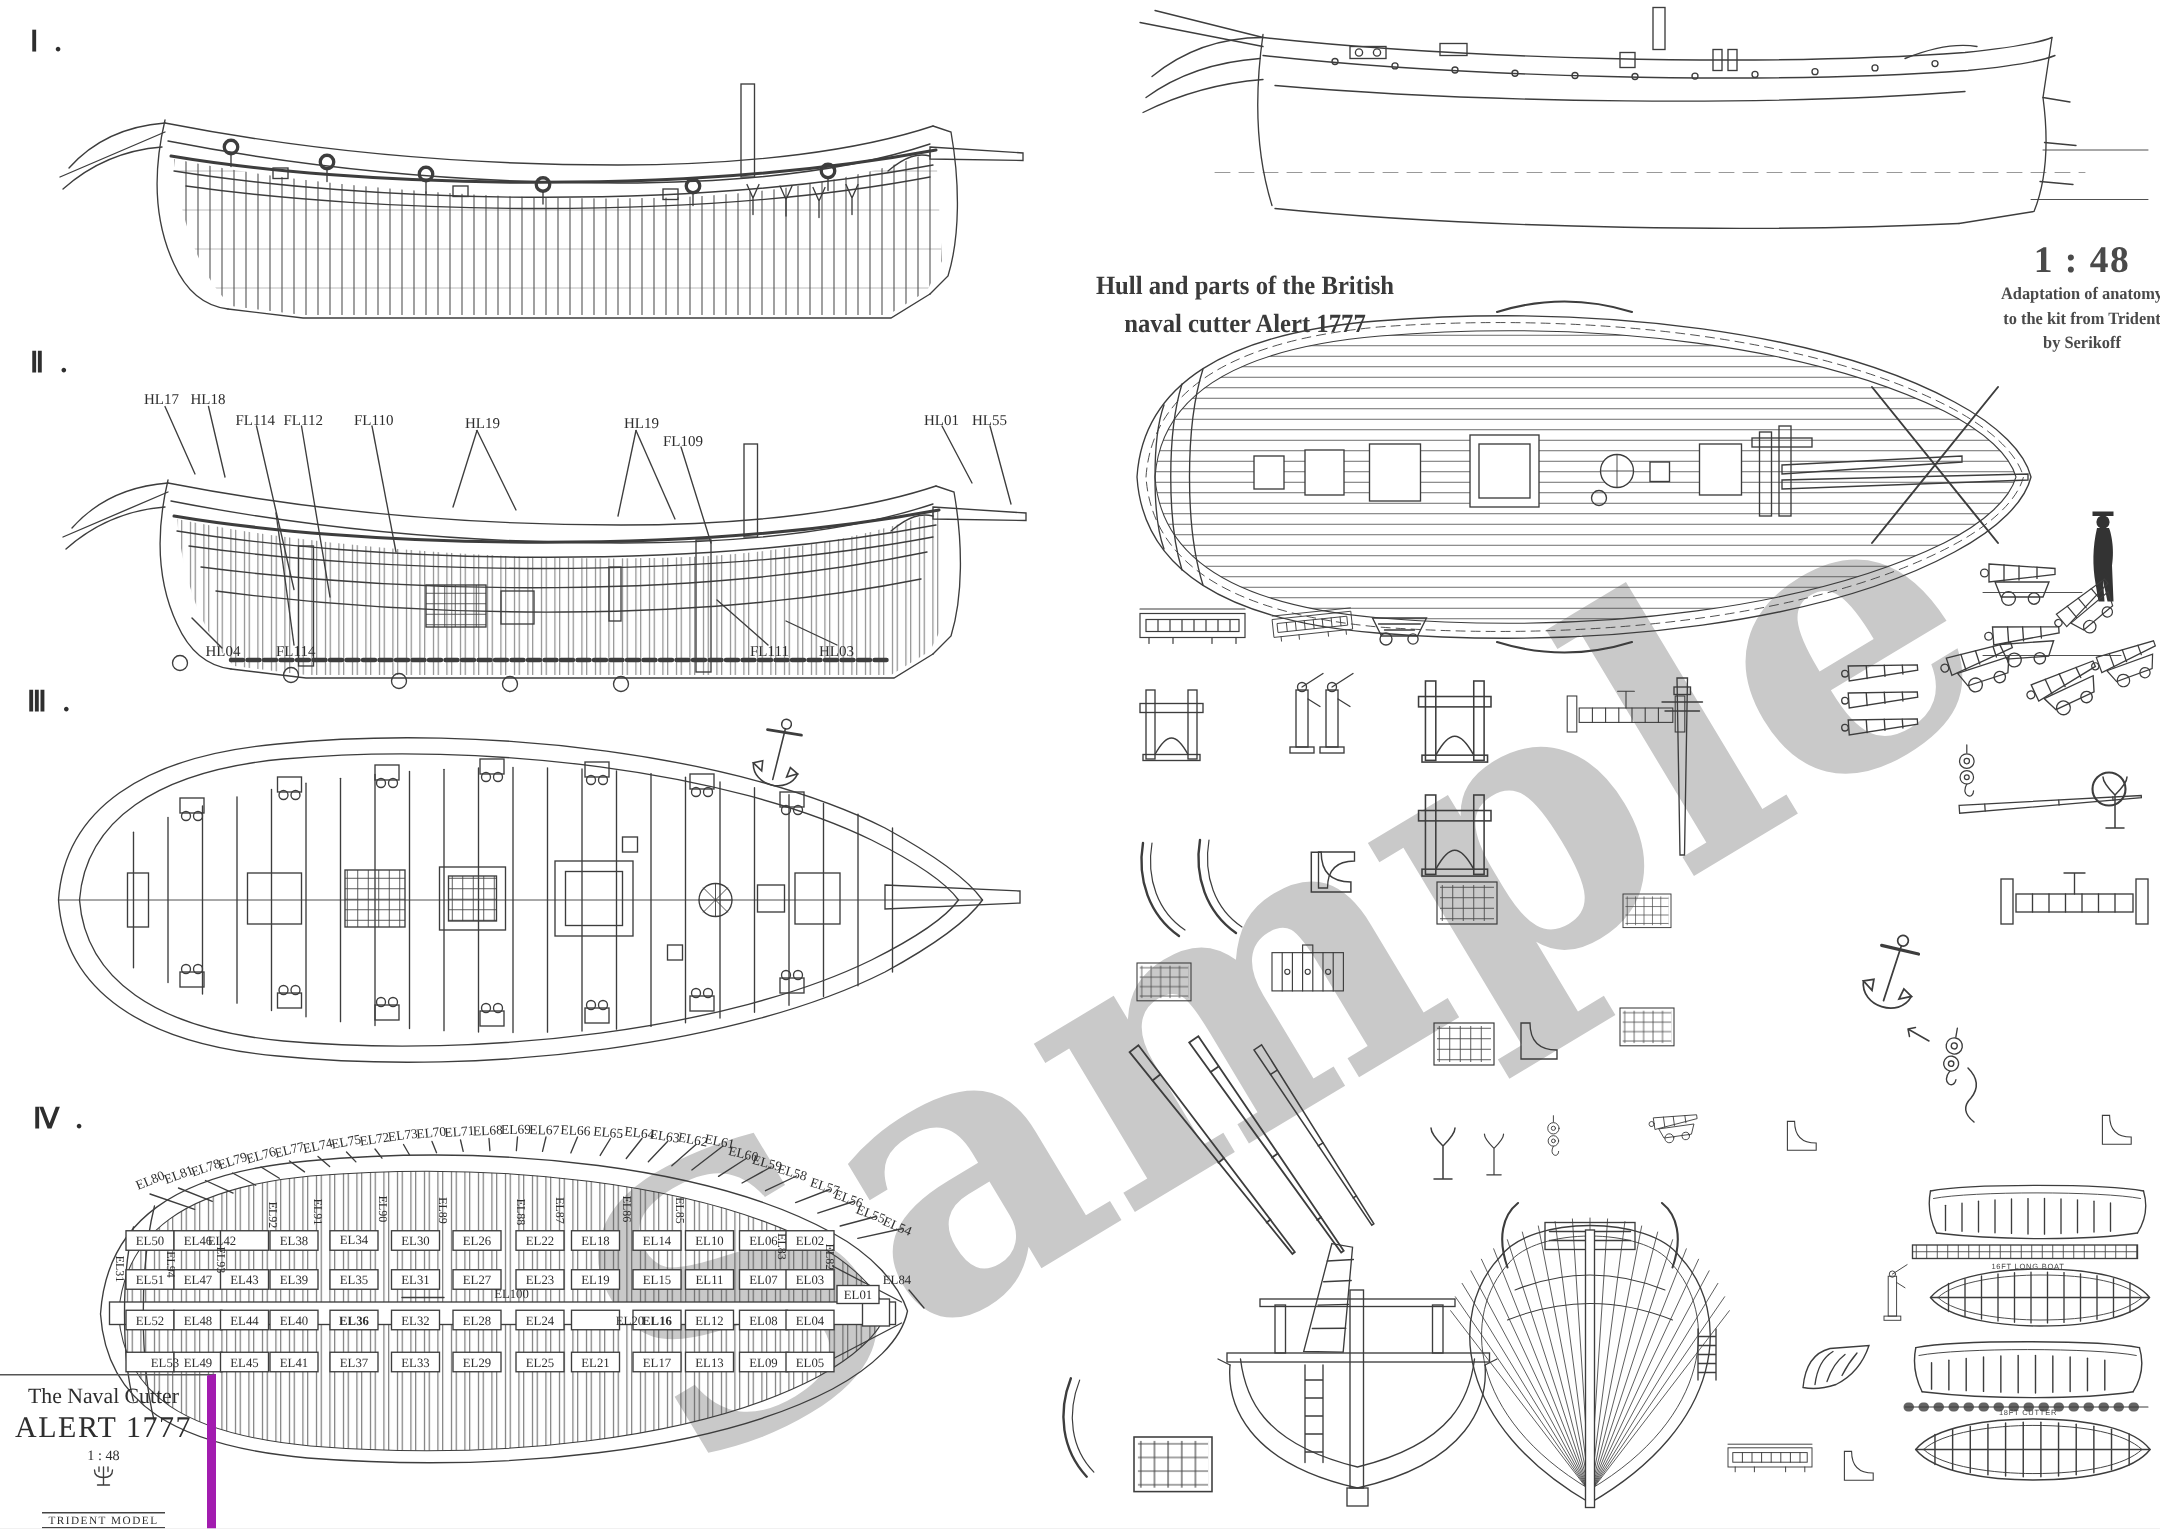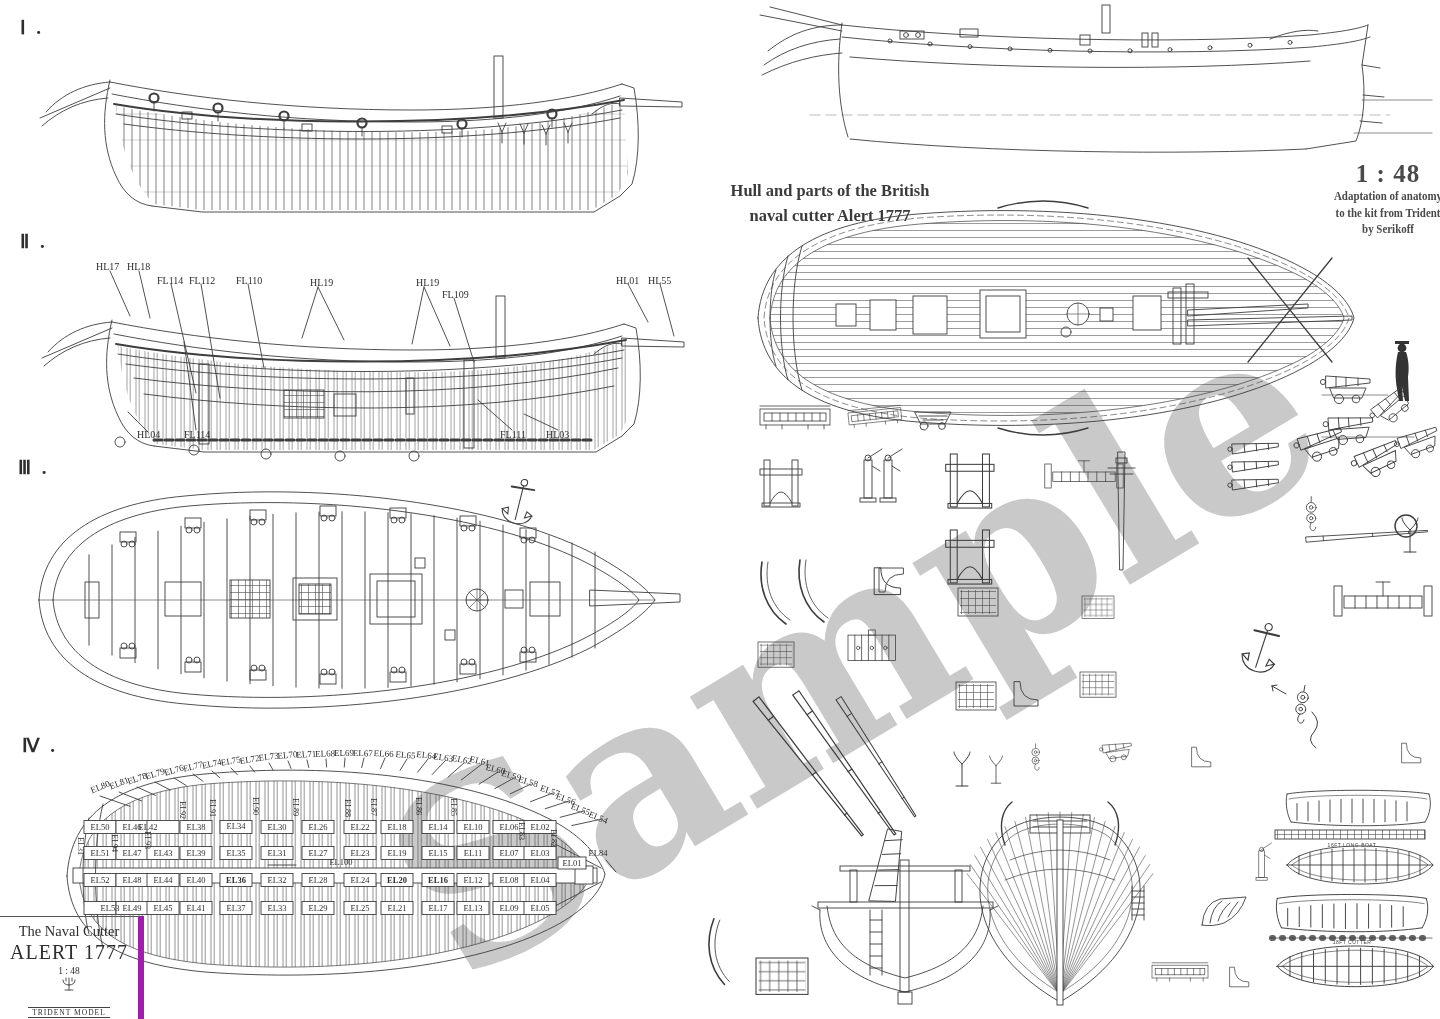--- a/index.html
+++ b/index.html
@@ -889,21 +889,21 @@
       <span class="flabel" style="left: 509px; top: 853px;">EL07</span>
       <span class="flabel" style="left: 540px; top: 853px;">EL03</span>
       <span class="flabel" style="left: 100px; top: 880px;">EL52</span>
       <span class="flabel" style="left: 132px; top: 880px;">EL48</span>
       <span class="flabel" style="left: 163px; top: 880px;">EL44</span>
       <span class="flabel" style="left: 196px; top: 880px;">EL40</span>
       <span class="flabel" style="left: 236px; top: 880px; font-weight: bold;">EL36</span>
       <span class="flabel" style="left: 277px; top: 880px;">EL32</span>
       <span class="flabel" style="left: 318px; top: 880px;">EL28</span>
       <span class="flabel" style="left: 360px; top: 880px;">EL24</span>
-      <span class="flabel" style="left: 397px; top: 880px; font-weight: bold;">EL20</span>
+      <span class="flabel" style="left: 420px; top: 880px;">EL20</span>
       <span class="flabel" style="left: 438px; top: 880px; font-weight: bold;">EL16</span>
       <span class="flabel" style="left: 473px; top: 880px;">EL12</span>
       <span class="flabel" style="left: 509px; top: 880px;">EL08</span>
       <span class="flabel" style="left: 540px; top: 880px;">EL04</span>
       <span class="flabel" style="left: 110px; top: 908px;">EL53</span>
       <span class="flabel" style="left: 132px; top: 908px;">EL49</span>
       <span class="flabel" style="left: 163px; top: 908px;">EL45</span>
       <span class="flabel" style="left: 196px; top: 908px;">EL41</span>
       <span class="flabel" style="left: 236px; top: 908px;">EL37</span>
       <span class="flabel" style="left: 277px; top: 908px;">EL33</span>

